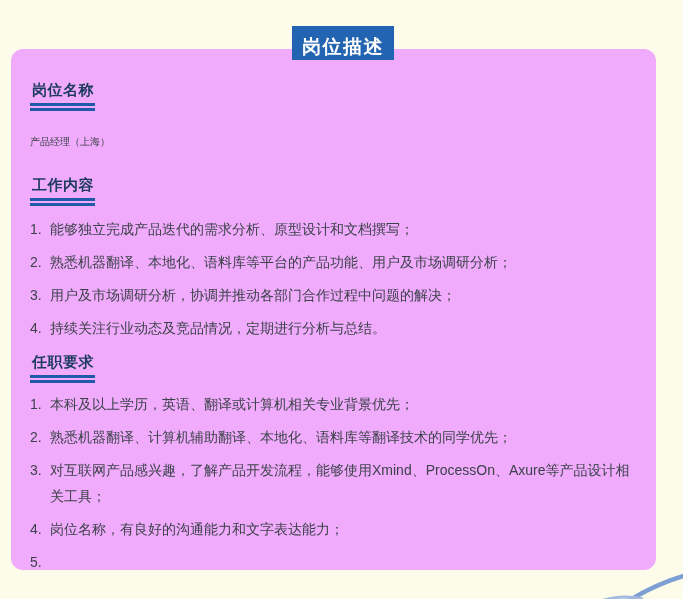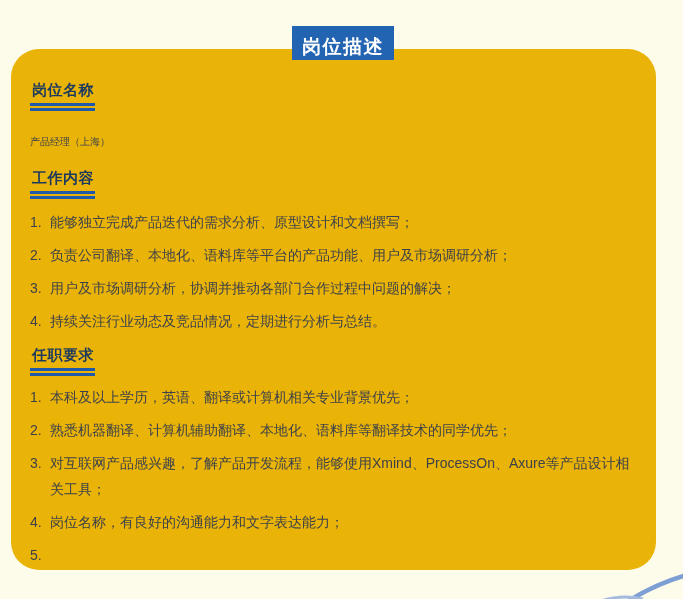--- a/index.html
+++ b/index.html
@@ -8,22 +8,22 @@
     position:relative;
     background:#FDFBEA;
     overflow:hidden;
     font-family:"Liberation Sans","DejaVu Sans",sans-serif;
   }
 
   .card {
     position:absolute;
     left:11px; top:49px;
     width:645px; height:521px;
-    background:#eab308;
-    border-radius:28px;
+    background:#f0abfc;
+    border-radius:12px;
     z-index:1;
   }
   .card-inner { padding:31px 18px 0 19px; }
 
   .badge {
     position:absolute;
     left:292px; top:26px;
     min-width:75px; height:34px;
     padding:0 10px;
     background:#2364B2;
@@ -60,21 +60,21 @@
   .li {
     position:relative;
     padding-left:20px;
     font-size:14px;
     color:#3D424A;
     line-height:26px;
     margin-bottom:7px;
   }
   .li-num { position:absolute; left:0; top:0; }
 
-  .mt-sec2 { margin-top:15px; }
+  .mt-sec2 { margin-top:22px; }
   .mt-sec3 { margin-top:11px; }
 
   .corner-swoosh {
     position:absolute;
     right:0; bottom:0;
     width:130px; height:52px;
     z-index:0;
   }
 </style>
 </head>
@@ -91,21 +91,21 @@
       <div class="sec-title">岗位名称</div>
       <div class="dbl-underline"></div>
       <div class="plain-text">产品经理（上海）</div>
     </div>
 
     <div class="mt-sec2">
       <div class="sec-title">工作内容</div>
       <div class="dbl-underline"></div>
       <div class="list">
           <div class="li"><span class="li-num">1.</span><span>能够独立完成产品迭代的需求分析、原型设计和文档撰写；</span></div>
-          <div class="li"><span class="li-num">2.</span><span>负责公司翻译、本地化、语料库等平台的产品功能、用户及市场调研分析；</span></div>
+          <div class="li"><span class="li-num">2.</span><span>熟悉机器翻译、本地化、语料库等平台的产品功能、用户及市场调研分析；</span></div>
           <div class="li"><span class="li-num">3.</span><span>用户及市场调研分析，协调并推动各部门合作过程中问题的解决；</span></div>
           <div class="li"><span class="li-num">4.</span><span>持续关注行业动态及竞品情况，定期进行分析与总结。</span></div>
         </div>
     </div>
 
     <div class="mt-sec3">
       <div class="sec-title">任职要求</div>
       <div class="dbl-underline"></div>
       <div class="list req">
           <div class="li"><span class="li-num">1.</span><span>本科及以上学历，英语、翻译或计算机相关专业背景优先；</span></div>

